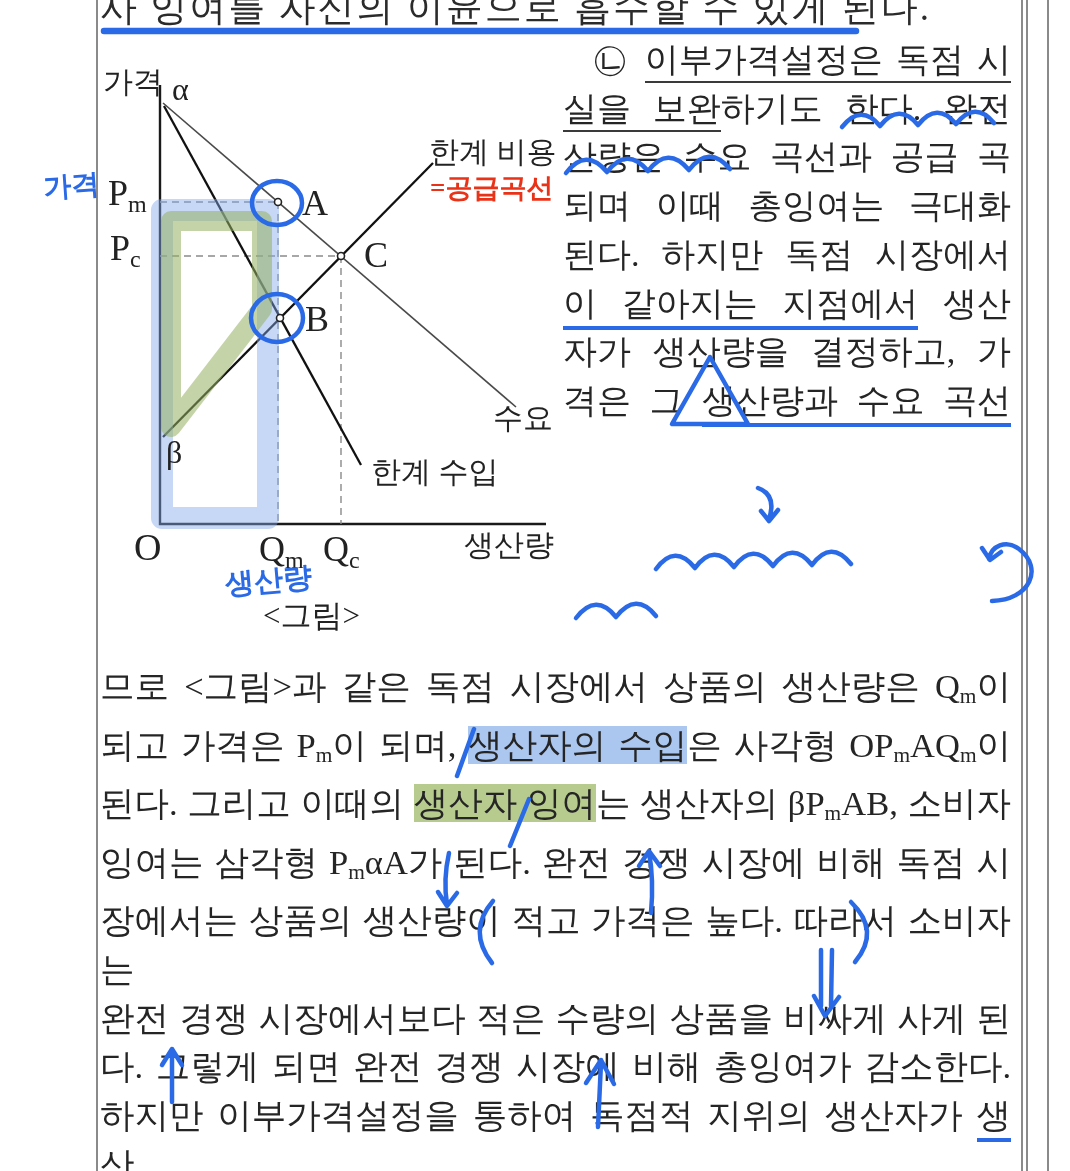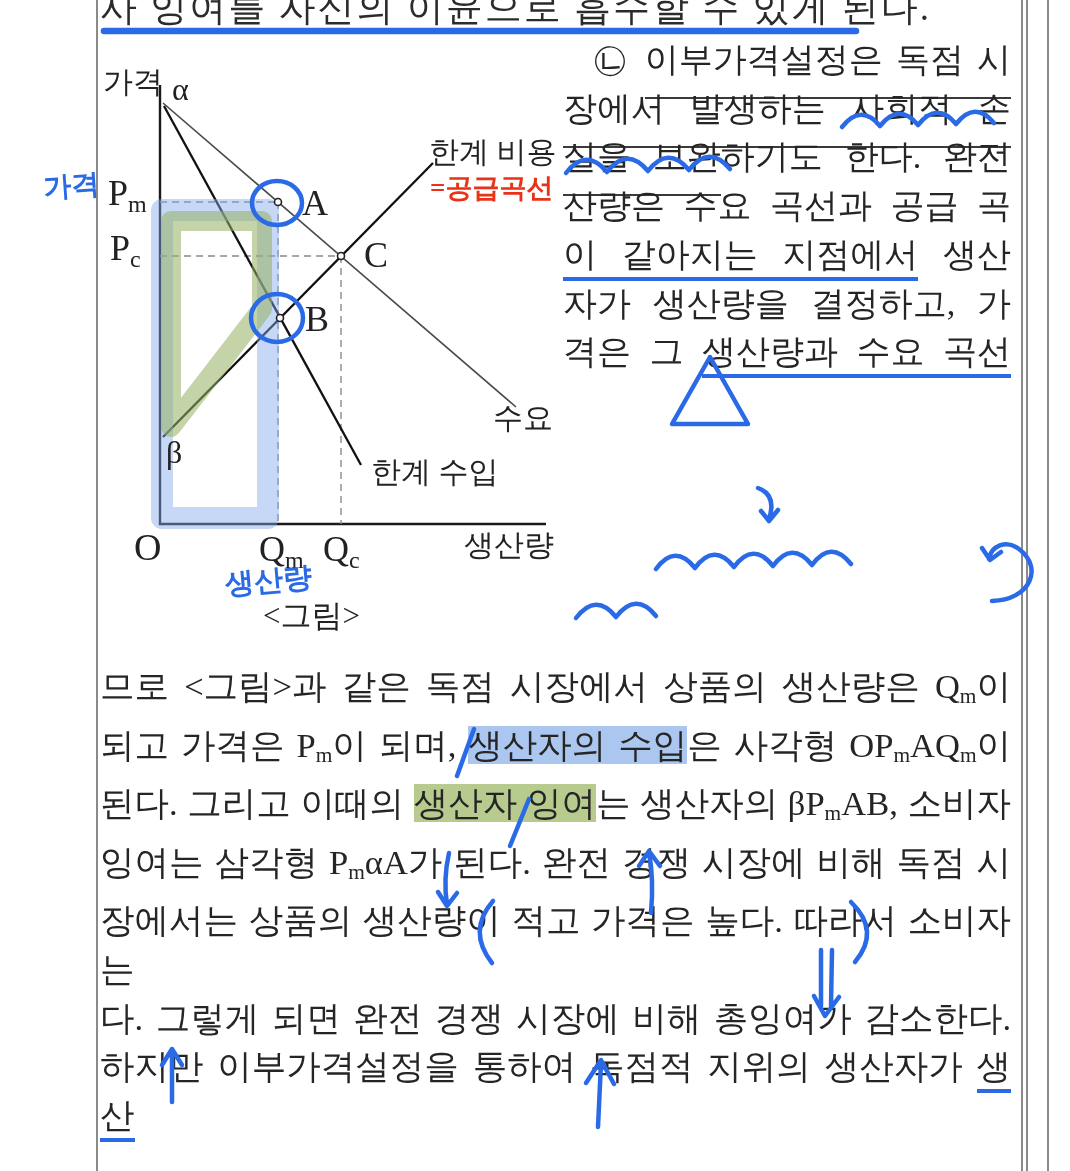--- a/index.html
+++ b/index.html
@@ -14,21 +14,21 @@
     font-size:37px;white-space:nowrap;letter-spacing:2px;color:#2b2b2b;
   }
   .textblock{position:absolute;color:#252525;}
   #right-col{left:563px;top:36px;width:448px;font-size:34px;line-height:48.7px;}
   #bottom-par{left:100px;top:662px;width:911px;font-size:34.5px;line-height:48.8px;}
   .tline{text-align:justify;text-align-last:justify;white-space:normal;}
   #bottom-par .tline:last-child{text-align-last:left;}
   .tline.ind{padding-left:30px;}
   sub{font-size:0.62em;vertical-align:-0.22em;}
   sup{font-size:0.6em;vertical-align:0.5em;}
-  .u-print{border-bottom:2.5px solid var(--uprint,#3a3a3a);padding-bottom:19px;}
+  .u-print{border-bottom:2.5px solid var(--uprint,#3a3a3a);padding-bottom:3px;}
   .u-pen{border-bottom:4.5px solid var(--pen,#2a6ae6);padding-bottom:4px;}
   .hl-blue{background:var(--hl-blue,#abc7f0);}
   .hl-green{background:var(--hl-green,#b7cb8e);}
   #overlay{position:absolute;left:0;top:0;pointer-events:none;}
   .ax{stroke:#1a1a1a;stroke-width:2.4;fill:none;}
   .curve{stroke:#111;stroke-width:2.3;fill:none;}
   .curve-thin{stroke:#4a4a4a;stroke-width:1.6;fill:none;}
   .dash{stroke:#8a8a8a;stroke-width:1.4;fill:none;stroke-dasharray:7 5;}
   .pt{fill:#fff;stroke:#222;stroke-width:1.6;}
   .glabel{font-family:"Liberation Serif","DejaVu Serif",serif;fill:#222;}
@@ -44,34 +44,36 @@
 
 <div class="vline" style="left:96px;width:1.5px;"></div>
 <div class="vline" style="left:1021px;width:1.5px;"></div>
 <div class="vline" style="left:1026px;width:1.5px;"></div>
 <div class="vline" style="left:1047px;width:2px;"></div>
 
 <div id="top-clip">사 잉여를 자신의 이윤으로 흡수할 수 있게 된다.</div>
 
 <div id="right-col" class="textblock">
     <div class="tline ind"><span>㉡ </span><span class="u-print">이부가격설정은 독점 시</span></div>
-    <div class="tline"><span class="u-print">장에서 발생하는 사회적 손</span></div>
     <div class="tline"><span class="u-print">실을 보완</span><span>하기도 한다. 완전</span></div>
     <div class="tline"><span>산량은 수요 곡선과 공급 곡</span></div>
+    <div class="tline"><span>되며 이때 총잉여는 극대화</span></div>
+    <div class="tline"><span>된다. 하지만 독점 시장에서</span></div>
     <div class="tline"><span class="u-pen">이 같아지는 지점에서</span><span> 생산</span></div>
     <div class="tline"><span>자가 생산량을 결정하고, 가</span></div>
     <div class="tline"><span>격은 그 </span><span class="u-pen">생산량과 수요 곡선</span></div>
   </div>
 
 <div id="bottom-par" class="textblock">
     <div class="tline"><span>므로 &lt;그림&gt;과 같은 독점 시장에서 상품의 생산량은 Q</span><sub>m</sub><span>이</span></div>
     <div class="tline"><span>되고 가격은 P</span><sub>m</sub><span>이 되며, </span><span class="hl-blue">생산자의 수입</span><span>은  사각형 OP</span><sub>m</sub><span>AQ</span><sub>m</sub><span>이</span></div>
     <div class="tline"><span>된다. 그리고 이때의 </span><span class="hl-green">생산자 잉여</span><span>는 생산자의 βP</span><sub>m</sub><span>AB, 소비자</span></div>
     <div class="tline"><span>잉여는 삼각형 P</span><sub>m</sub><span>αA가 된다. 완전 경쟁 시장에 비해 독점 시</span></div>
     <div class="tline"><span>장에서는 상품의 생산량이 적고 가격은 높다. 따라서 소비자는</span></div>
+    <div class="tline"><span>완전 경쟁 시장에서보다 적은 수량의 상품을 비싸게 사게 된</span></div>
     <div class="tline"><span>다. 그렇게 되면 완전 경쟁 시장에 비해 총잉여가 감소한다.</span></div>
     <div class="tline"><span>하지만 이부가격설정을 통하여 독점적 지위의 생산자가 </span><span class="u-pen">생산</span></div>
   </div>
 
 <svg id="overlay" width="1070" height="1171" viewBox="0 0 1070 1171">
 
   <g>
 
     <path class="ax" d="M160 85 V524 H546"></path>
 

